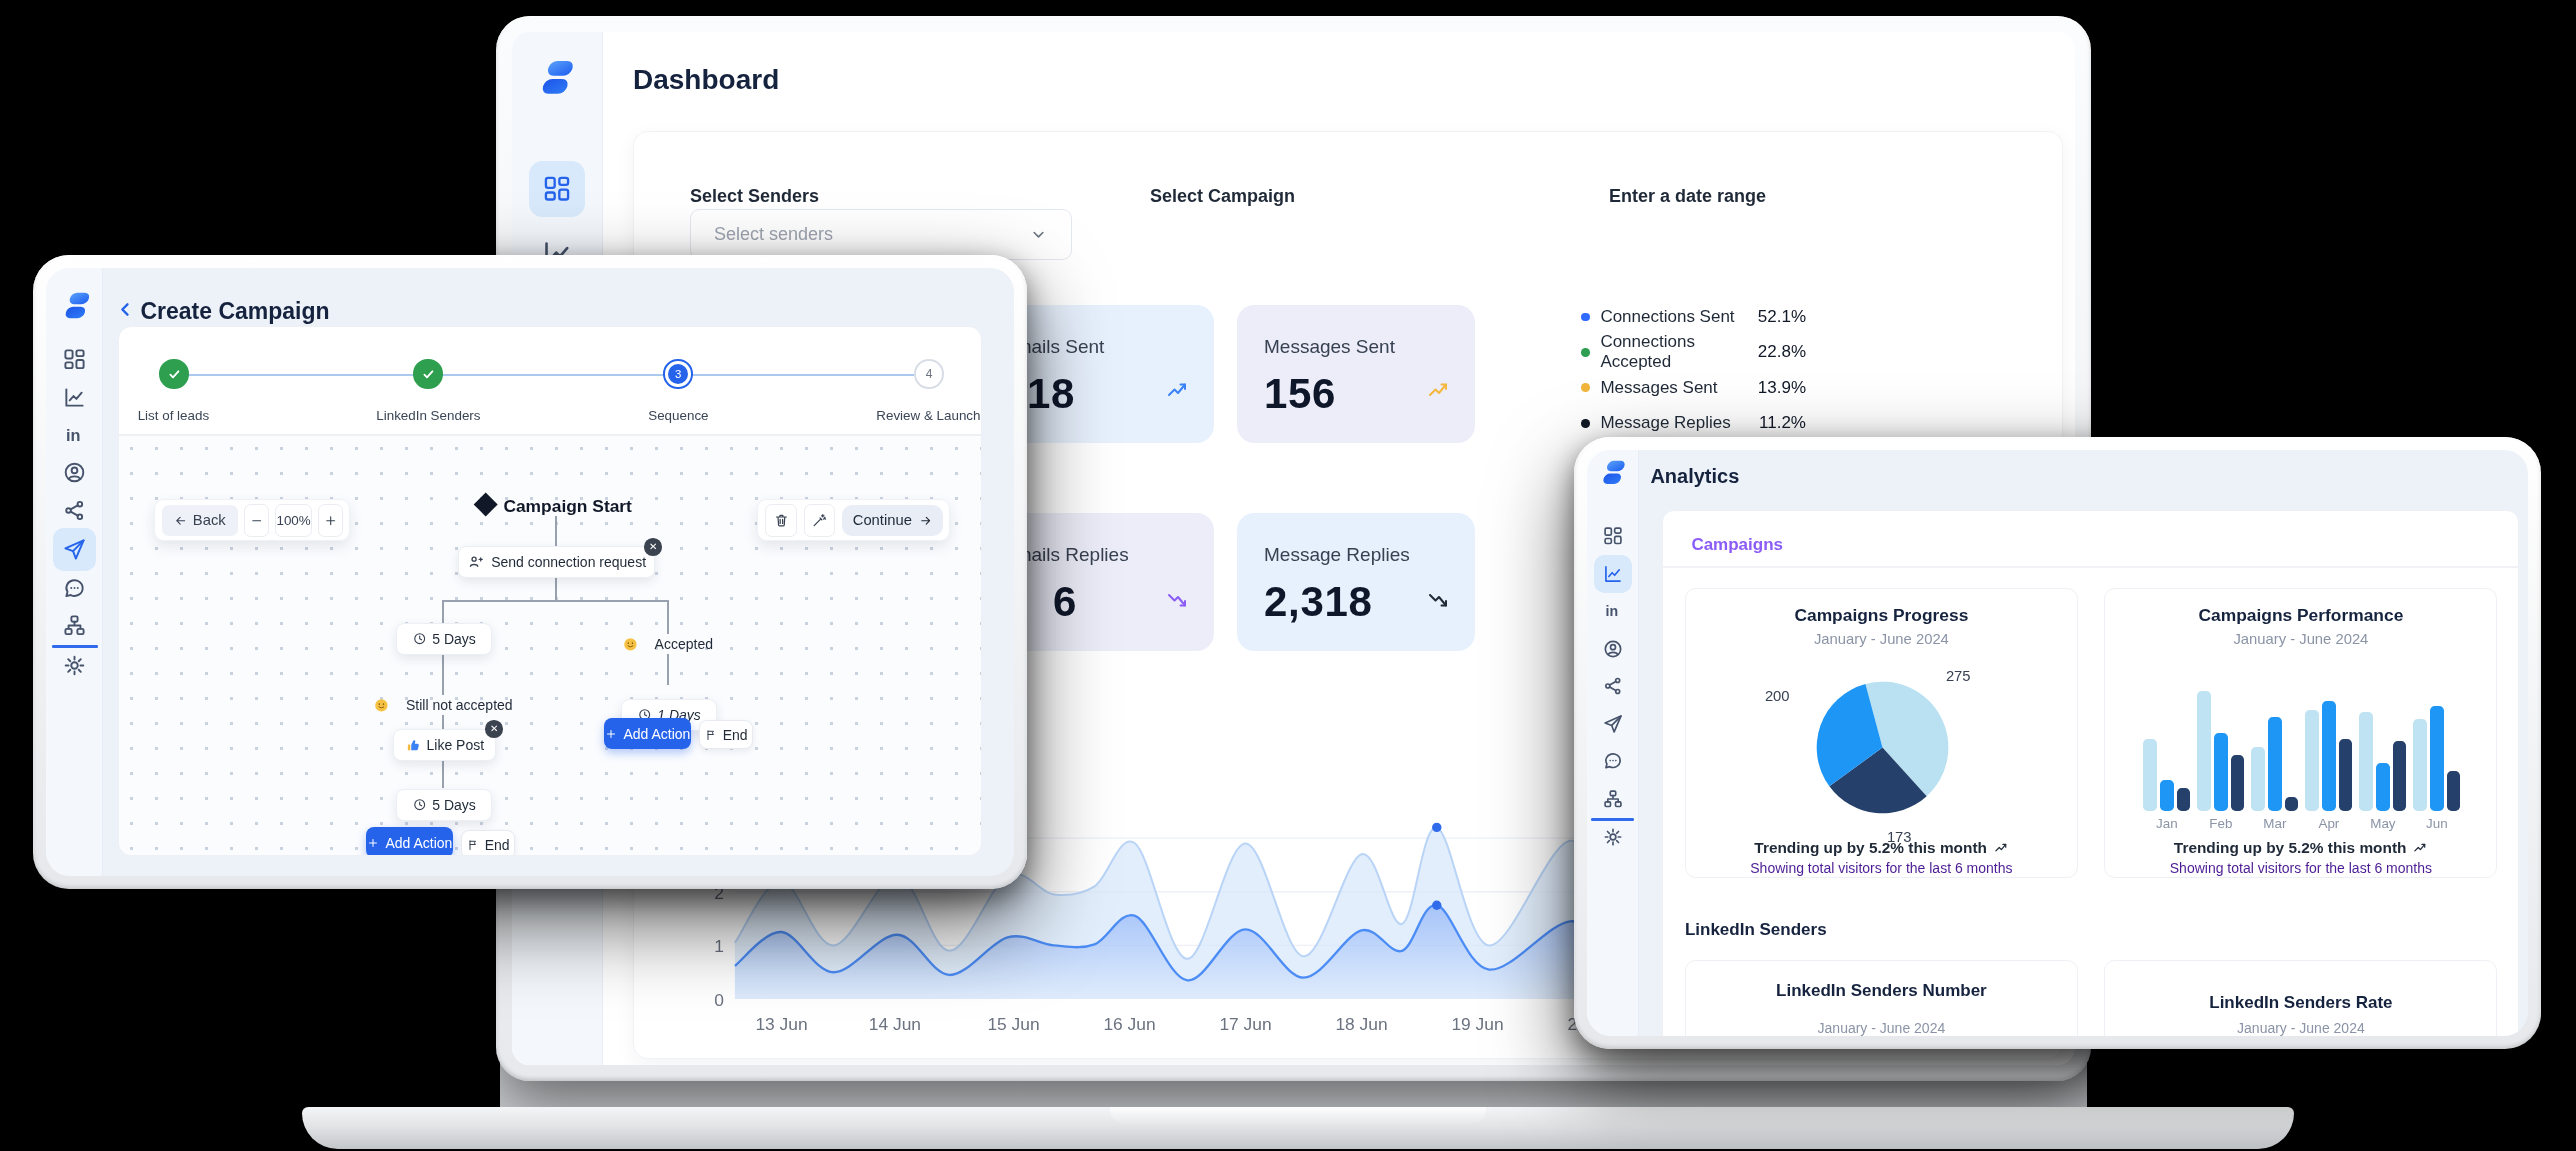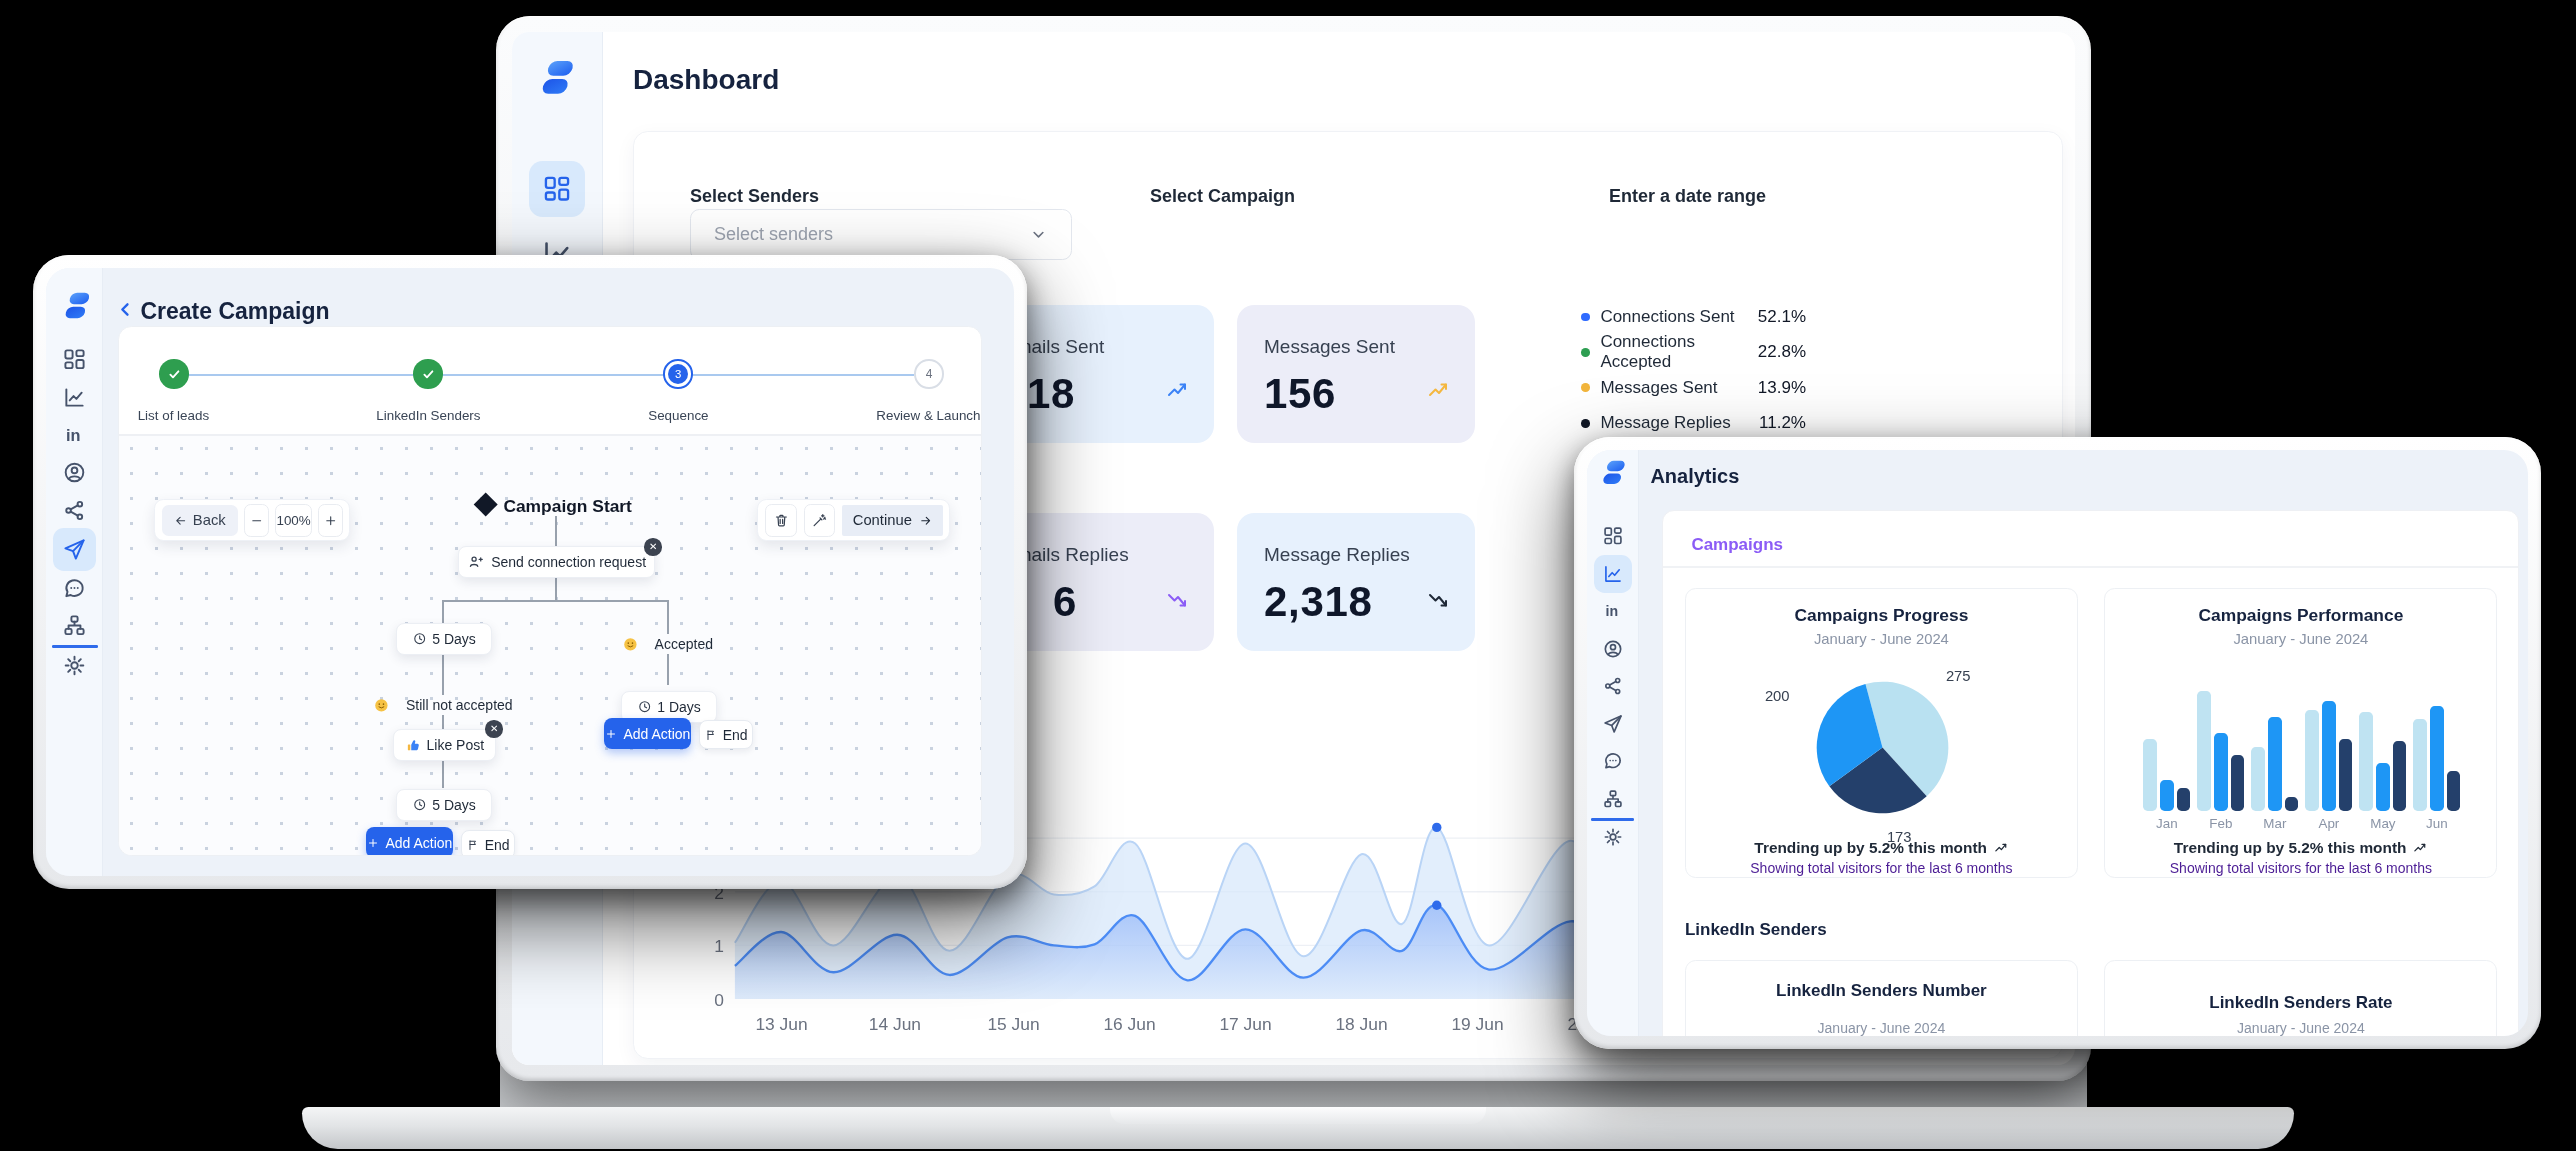--- a/index.html
+++ b/index.html
@@ -481,21 +481,21 @@
           </svg>
         <span>End</span>
       </div>
 
       <div class="flow-tag" style="left:498px;top:307px;width:101px;height:20px;">
         <svg class="ic" width="14.8" height="14.8" viewBox="0 0 22 22">
             <use href="#i-smile"></use>
           </svg>
         <span>Accepted</span>
       </div>
-      <div class="flow-card" style="left:502px;top:364px;width:94px;height:29.5px;">
+      <div class="flow-card" style="left:502px;top:372px;width:94px;height:29.5px;font-style:italic;">
         <svg class="ic" width="13.4" height="13.4" style="color:#374151;" viewBox="0 0 20 20">
             <use href="#i-clock"></use>
           </svg>
         <span>1 Days</span>
       </div>
       <div class="btn-blue" style="left:485px;top:391px;width:87px;height:31px;">
         <svg class="ic" width="12" height="12" viewBox="0 0 18 18">
             <use href="#i-plus"></use>
           </svg>
         <span>Add Action</span>
@@ -530,21 +530,21 @@
         <div class="tb-sq">
             <svg class="ic" width="14.8" height="14.8" viewBox="0 0 22 22">
               <use href="#i-trash"></use>
             </svg>
           </div>
         <div class="tb-sq">
             <svg class="ic" width="14.8" height="14.8" viewBox="0 0 22 22">
               <use href="#i-wand"></use>
             </svg>
           </div>
-        <div style="height:31px;background:#e8edf6;border-radius:2px;display:flex;align-items:center;gap:6.7px;padding:0 10.7px;font-size:14.8px;color:#1f2937;">
+        <div style="height:31px;background:#e8edf6;border-radius:10px;display:flex;align-items:center;gap:6.7px;padding:0 10.7px;font-size:14.8px;color:#1f2937;">
           <span>Continue</span>
           <svg class="ic" width="13.4" height="13.4" viewBox="0 0 20 20">
               <use href="#i-arrow-right"></use>
             </svg>
         </div>
       </div>
     </div>
   </div>
 </div>
 

